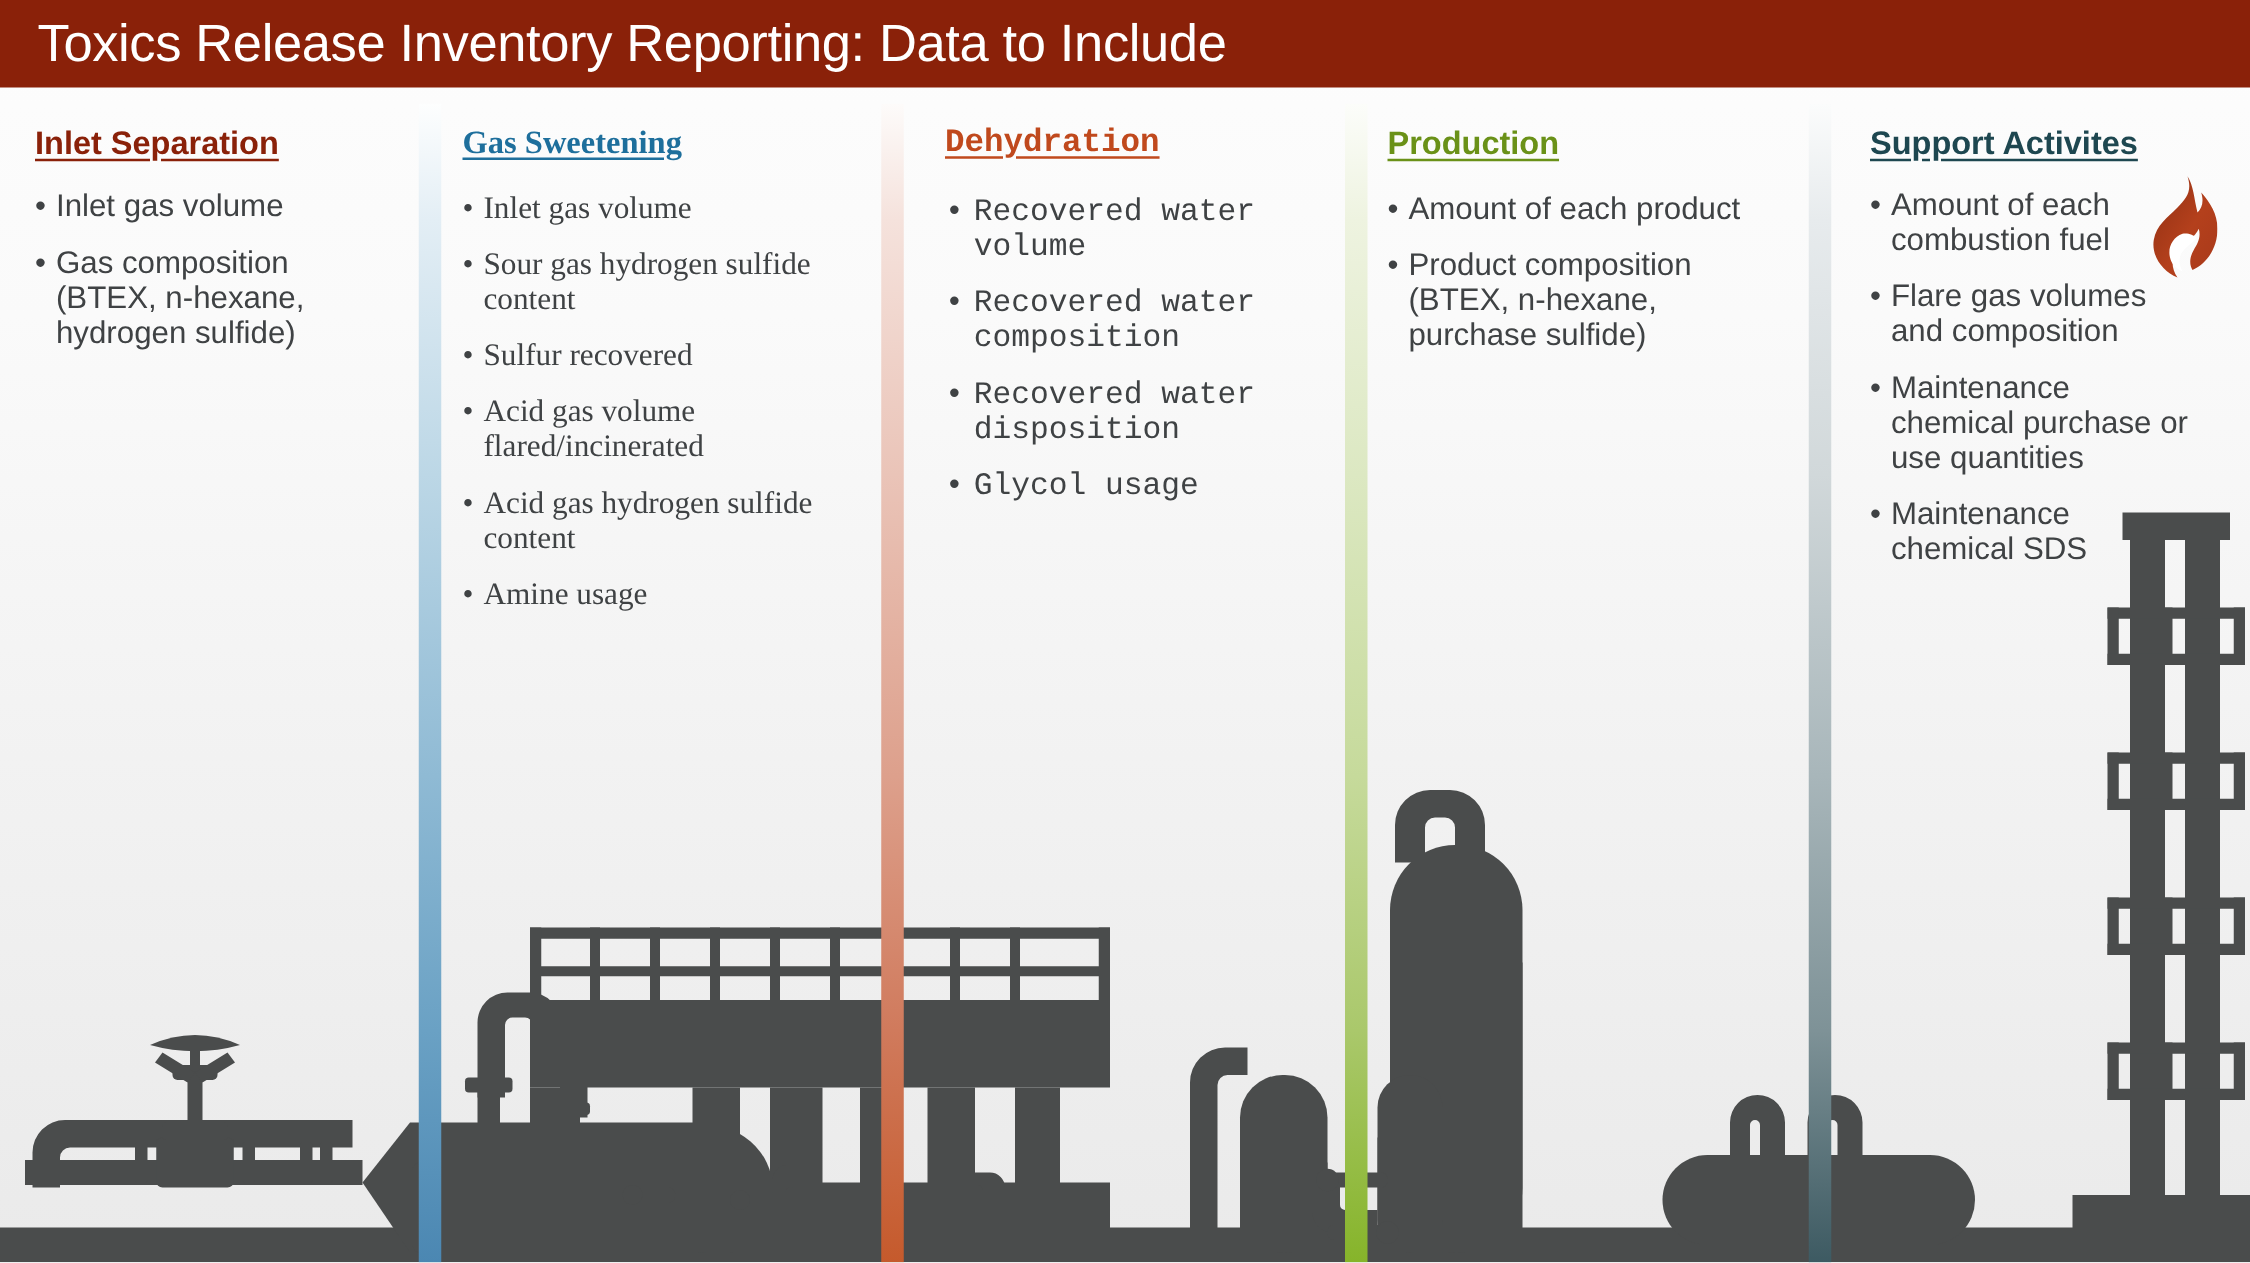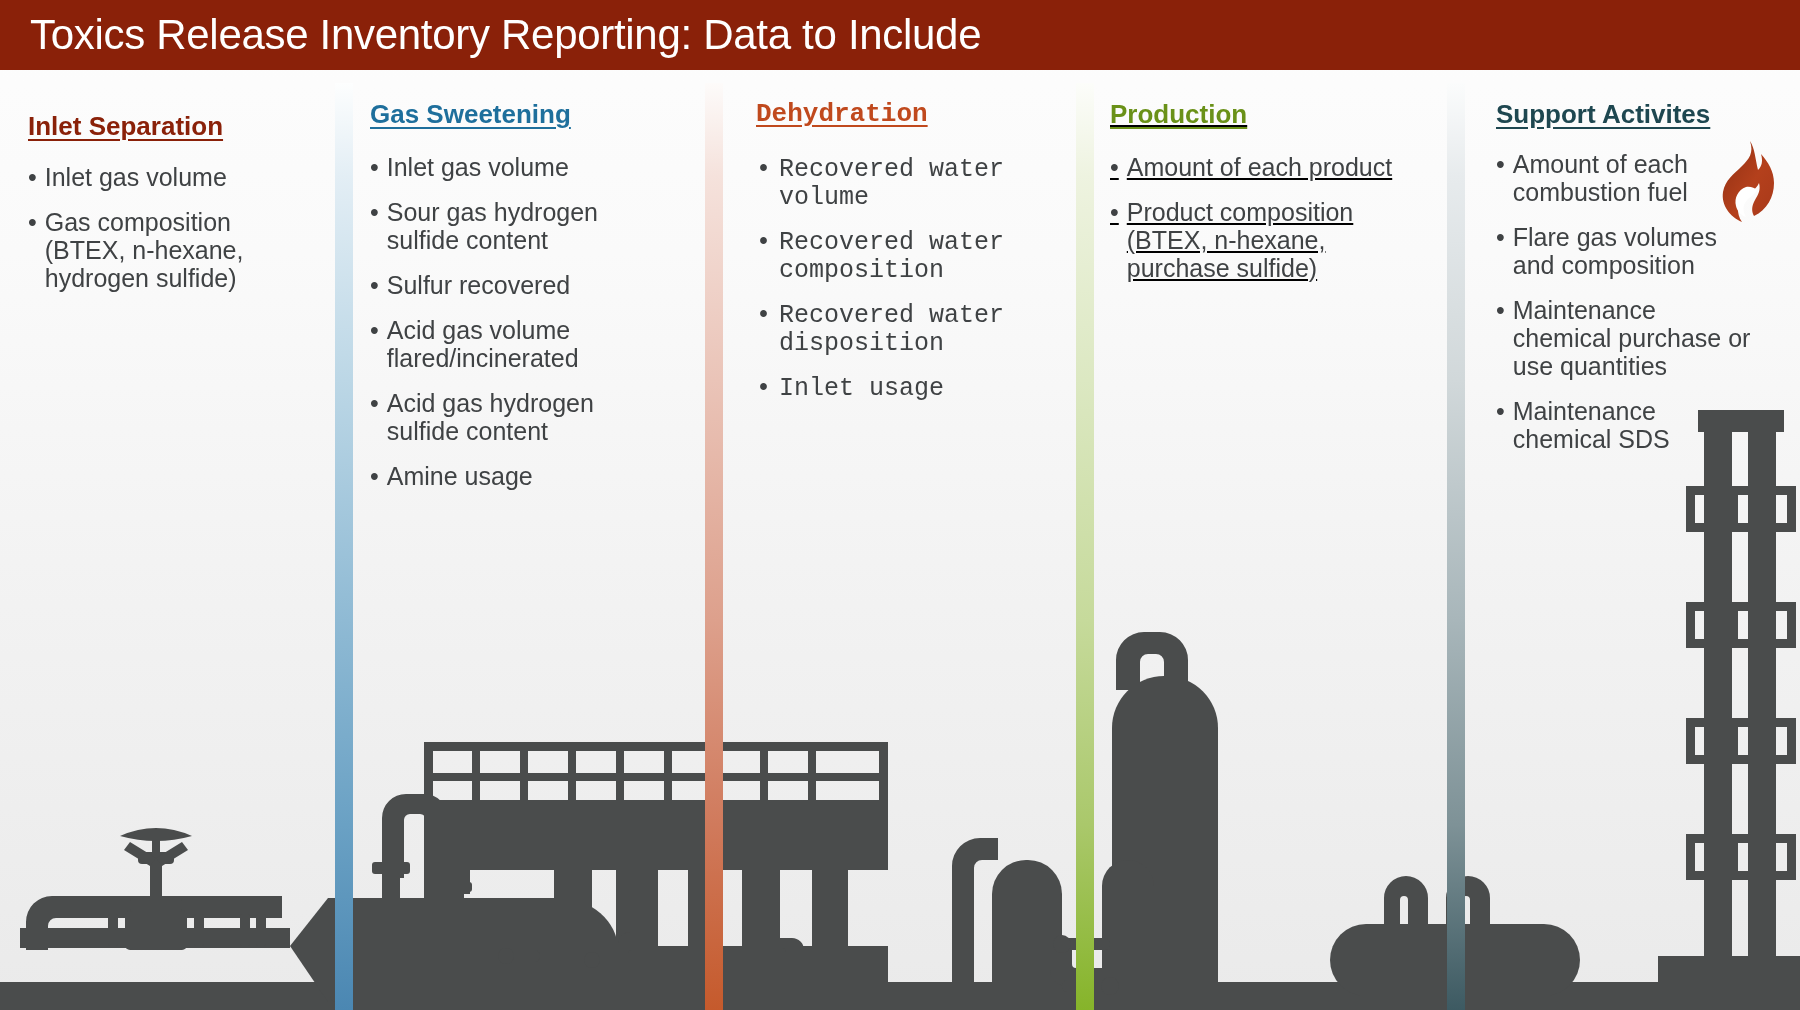--- a/index.html
+++ b/index.html
@@ -227,35 +227,35 @@
       <rect x="1686" y="481" width="110" height="9"></rect>
       <rect x="1730" y="444" width="8" height="46"></rect>
     </g>
   </svg>
 
   <div class="stripe" id="stripe-blue"></div>
   <div class="stripe" id="stripe-orange"></div>
   <div class="stripe" id="stripe-green"></div>
   <div class="stripe" id="stripe-teal"></div>
 
-  <div class="column" id="col-1" style="top:100px;margin-top:12px;">
+  <div class="column" id="col-1" style="top:100px;">
     <div class="col-head">Inlet Separation</div>
     <div class="bullets">
       <div class="bullet">
         <span class="dot">•</span>
         <span class="btext">Inlet gas volume</span>
       </div>
       <div class="bullet">
         <span class="dot">•</span>
         <span class="btext">Gas composition (BTEX, n-hexane, hydrogen sulfide)</span>
       </div>
     </div>
   </div>
 
-  <div class="column" id="col-2" style="top:100px;">
+  <div class="column" id="col-2" style="top:100px;font-family:Liberation Serif, serif;">
     <div class="col-head">Gas Sweetening</div>
     <div class="bullets">
       <div class="bullet">
         <span class="dot">•</span>
         <span class="btext">Inlet gas volume</span>
       </div>
       <div class="bullet">
         <span class="dot">•</span>
         <span class="btext">Sour gas hydrogen sulfide content</span>
       </div>
@@ -288,26 +288,26 @@
       <div class="bullet">
         <span class="dot">•</span>
         <span class="btext">Recovered water composition</span>
       </div>
       <div class="bullet">
         <span class="dot">•</span>
         <span class="btext">Recovered water disposition</span>
       </div>
       <div class="bullet">
         <span class="dot">•</span>
-        <span class="btext">Inlet usage</span>
-      </div>
-    </div>
-  </div>
-
-  <div class="column" id="col-4" style="top:100px;text-decoration:underline;">
+        <span class="btext">Glycol usage</span>
+      </div>
+    </div>
+  </div>
+
+  <div class="column" id="col-4" style="top:100px;">
     <div class="col-head">Production</div>
     <div class="bullets">
       <div class="bullet">
         <span class="dot">•</span>
         <span class="btext">Amount of each product</span>
       </div>
       <div class="bullet">
         <span class="dot">•</span>
         <span class="btext">Product composition (BTEX, n-hexane, purchase sulfide)</span>
       </div>

